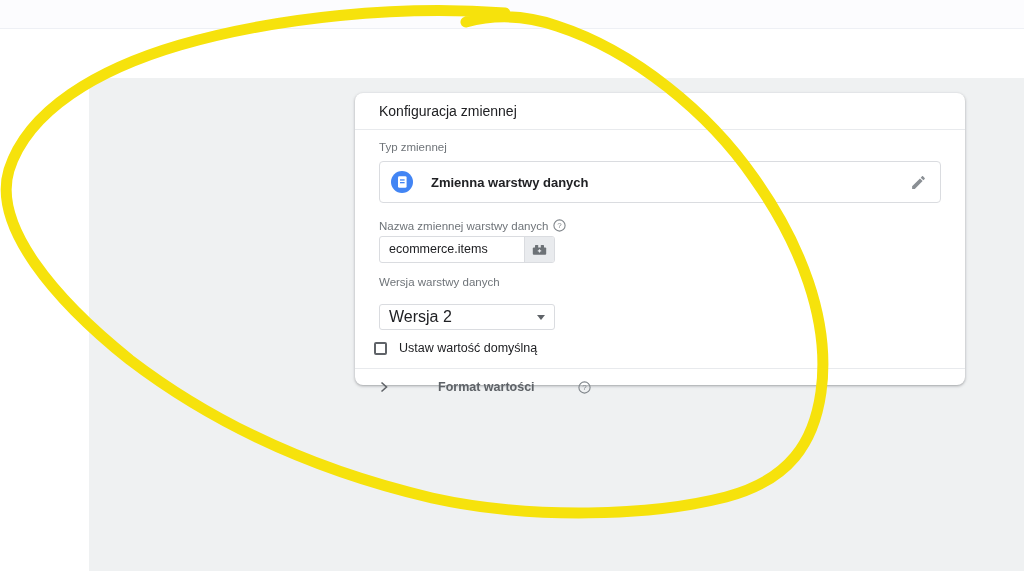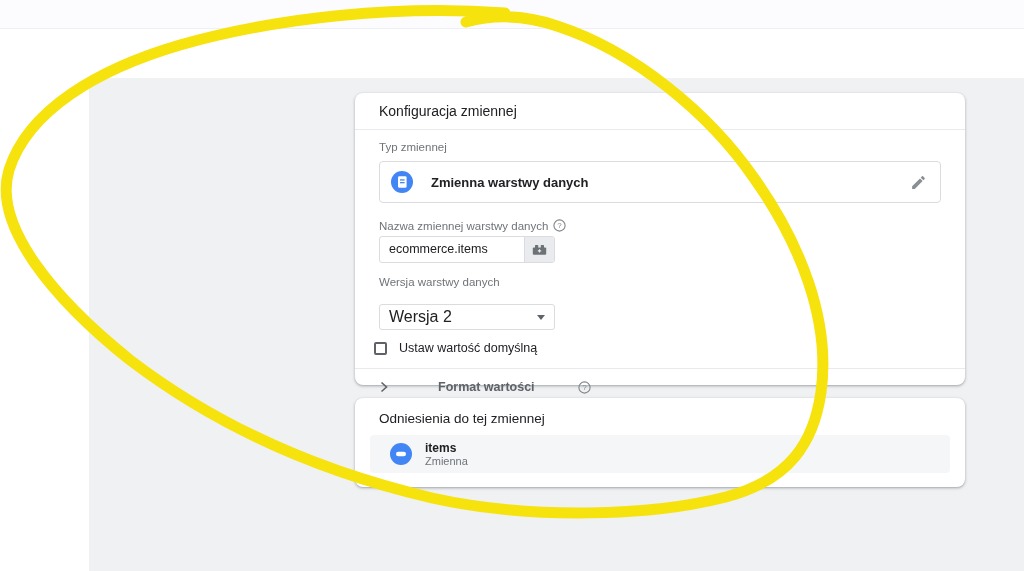--- a/index.html
+++ b/index.html
@@ -226,34 +226,20 @@
       <div class="lbl">Format wartości</div>
       <span class="help-icon">
         <svg width="13" height="13" viewBox="0 0 13 13">
           <circle cx="6.5" cy="6.5" r="5.6" fill="none" stroke="#80868b" stroke-width="1.1"></circle>
           <text x="6.5" y="9.4" text-anchor="middle" font-size="8" font-family="Liberation Sans, sans-serif" fill="#80868b">?</text>
         </svg>
       </span>
     </div>
   </div>
 
-  <div class="card card-refs">
-    <div class="refs-header">Odniesienia do tej zmiennej</div>
-    <div class="ref-row">
-      <div class="blue-badge">
-        <svg width="22" height="22" viewBox="0 0 22 22">
-          <rect x="6" y="8.7" width="10" height="4.6" rx="2.3" fill="#ffffff"></rect>
-        </svg>
-      </div>
-      <div class="ref-text">
-        <div class="ref-name">items</div>
-        <div class="ref-type">Zmienna</div>
-      </div>
-    </div>
-  </div>
 
 </div>
 
 <svg class="annotation" viewBox="0 0 1024 571">
   <path d="M 505 13
            C 400 5, 278 17, 180 45
            C 98 69, 28 110, 9 170
            C -8 226, 55 300, 130 360
            C 210 421, 312 470, 432 498
            C 532 520, 652 516, 726 497

